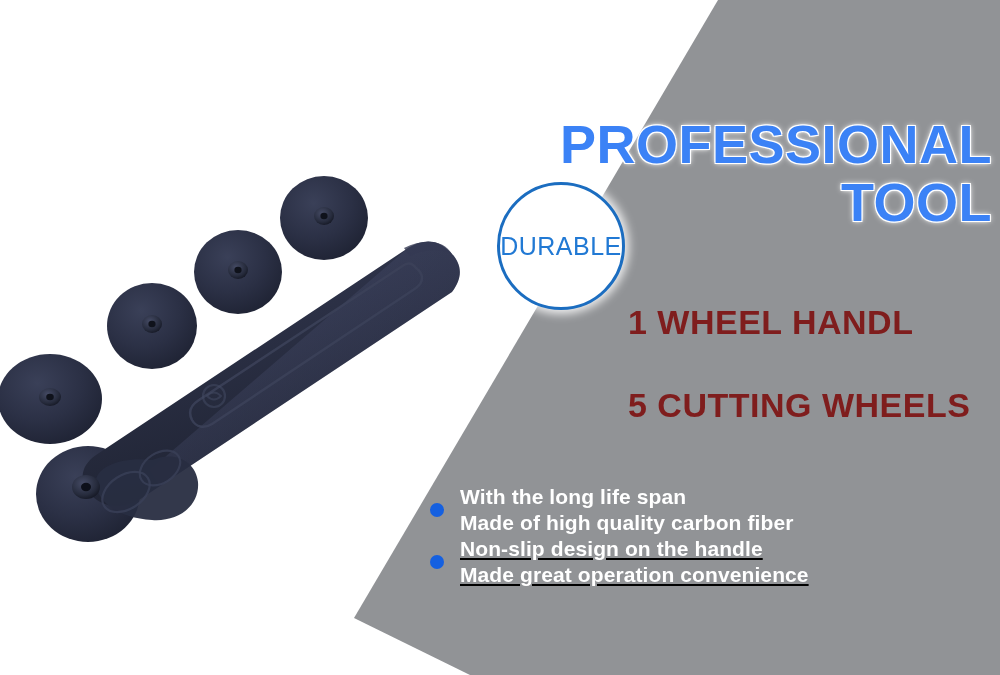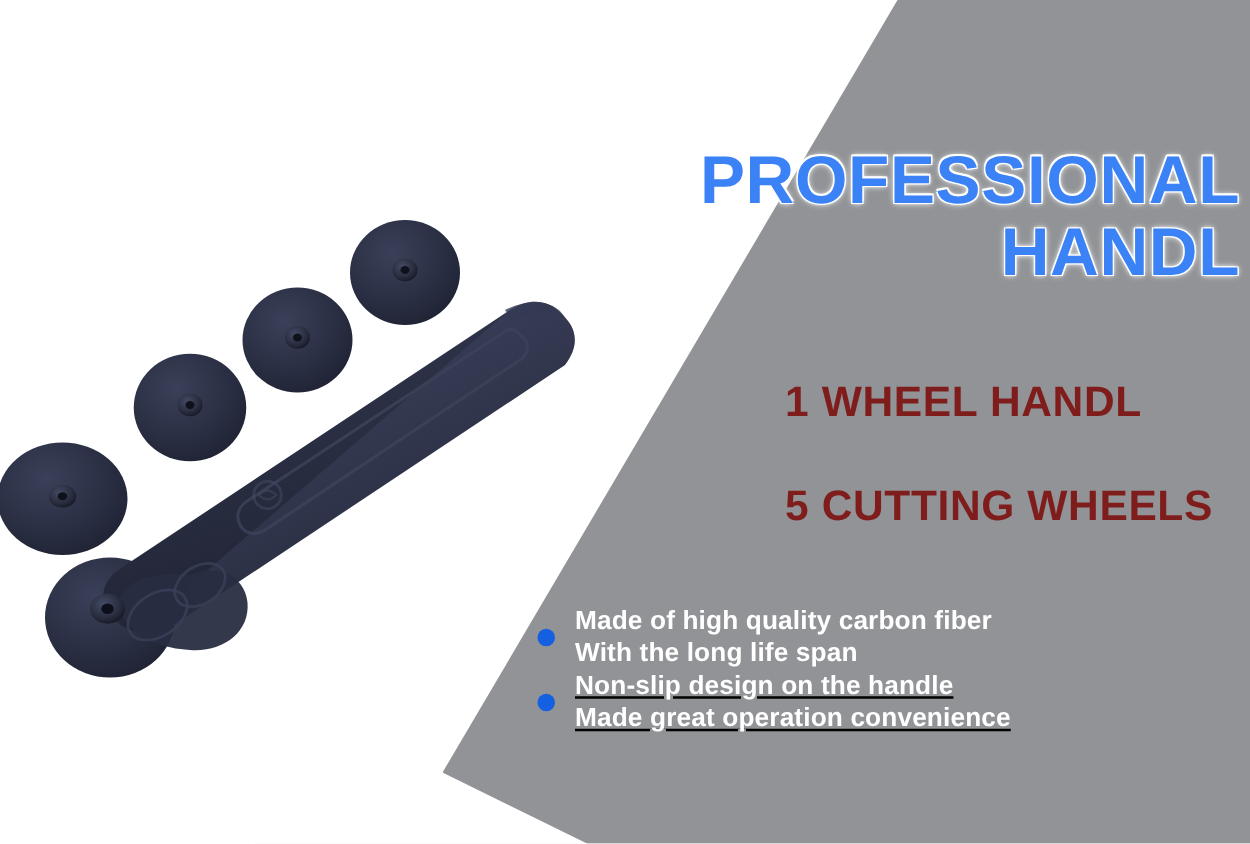--- a/index.html
+++ b/index.html
@@ -232,34 +232,37 @@
         <path d="M 404 248 C 424 238 444 240 452 254 C 440 248 424 249 410 256 Z" fill="#343a52" opacity="0.8"></path>
       </g>
 
       <g>
         <ellipse cx="86" cy="487" rx="14" ry="12" fill="url(#hubGrad)"></ellipse>
         <ellipse cx="86" cy="487" rx="5" ry="4.2" fill="#0d101a"></ellipse>
       </g>
     </svg>
   </div>
 
+  <div id="durable-badge">
+    <span class="badge-label">DURABLE</span>
+  </div>
 
   <div id="headline">
     <span class="hl-line">PROFESSIONAL</span>
-    <span class="hl-line">HANDL</span>
+    <span class="hl-line">TOOL</span>
   </div>
 
   <div class="spec-line" id="spec-0">1 WHEEL HANDL</div>
   <div class="spec-line" id="spec-1">5 CUTTING WHEELS</div>
 
   <div class="feature" id="feature-0">
     <span class="dot"></span>
     <span class="feature-text">
+      <span>With the long life span</span>
       <span>Made of high quality carbon fiber</span>
-      <span>With the long life span</span>
     </span>
   </div>
 
   <div class="feature" id="feature-1">
     <span class="dot"></span>
     <span class="feature-text">
       <span>Non-slip design on the handle</span>
       <span>Made great operation convenience</span>
     </span>
   </div>

